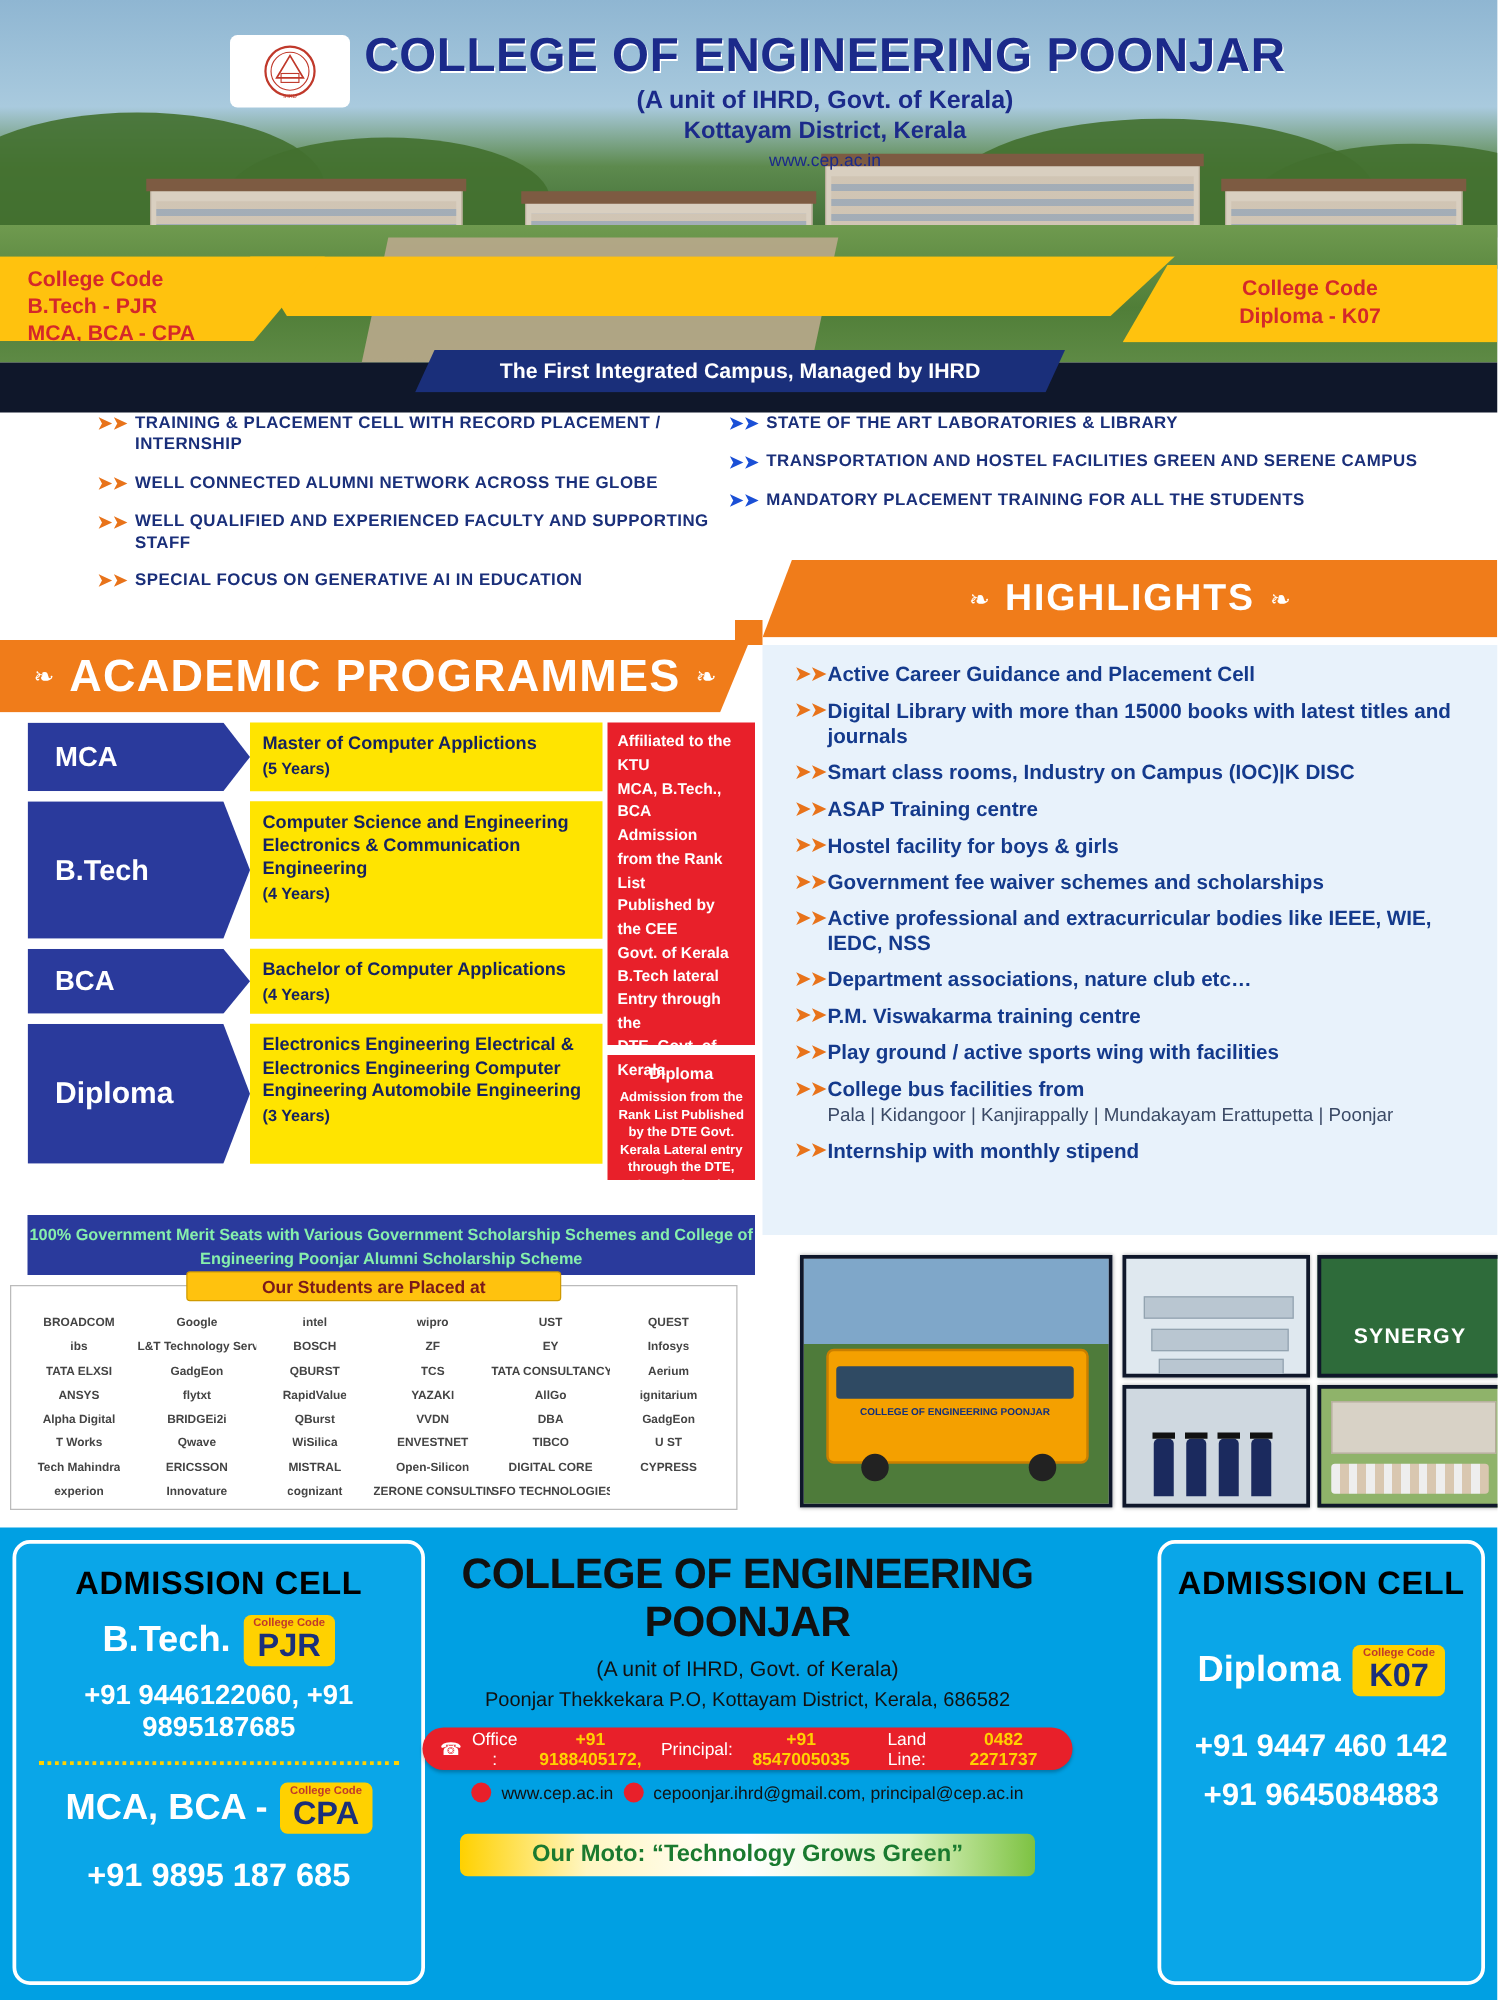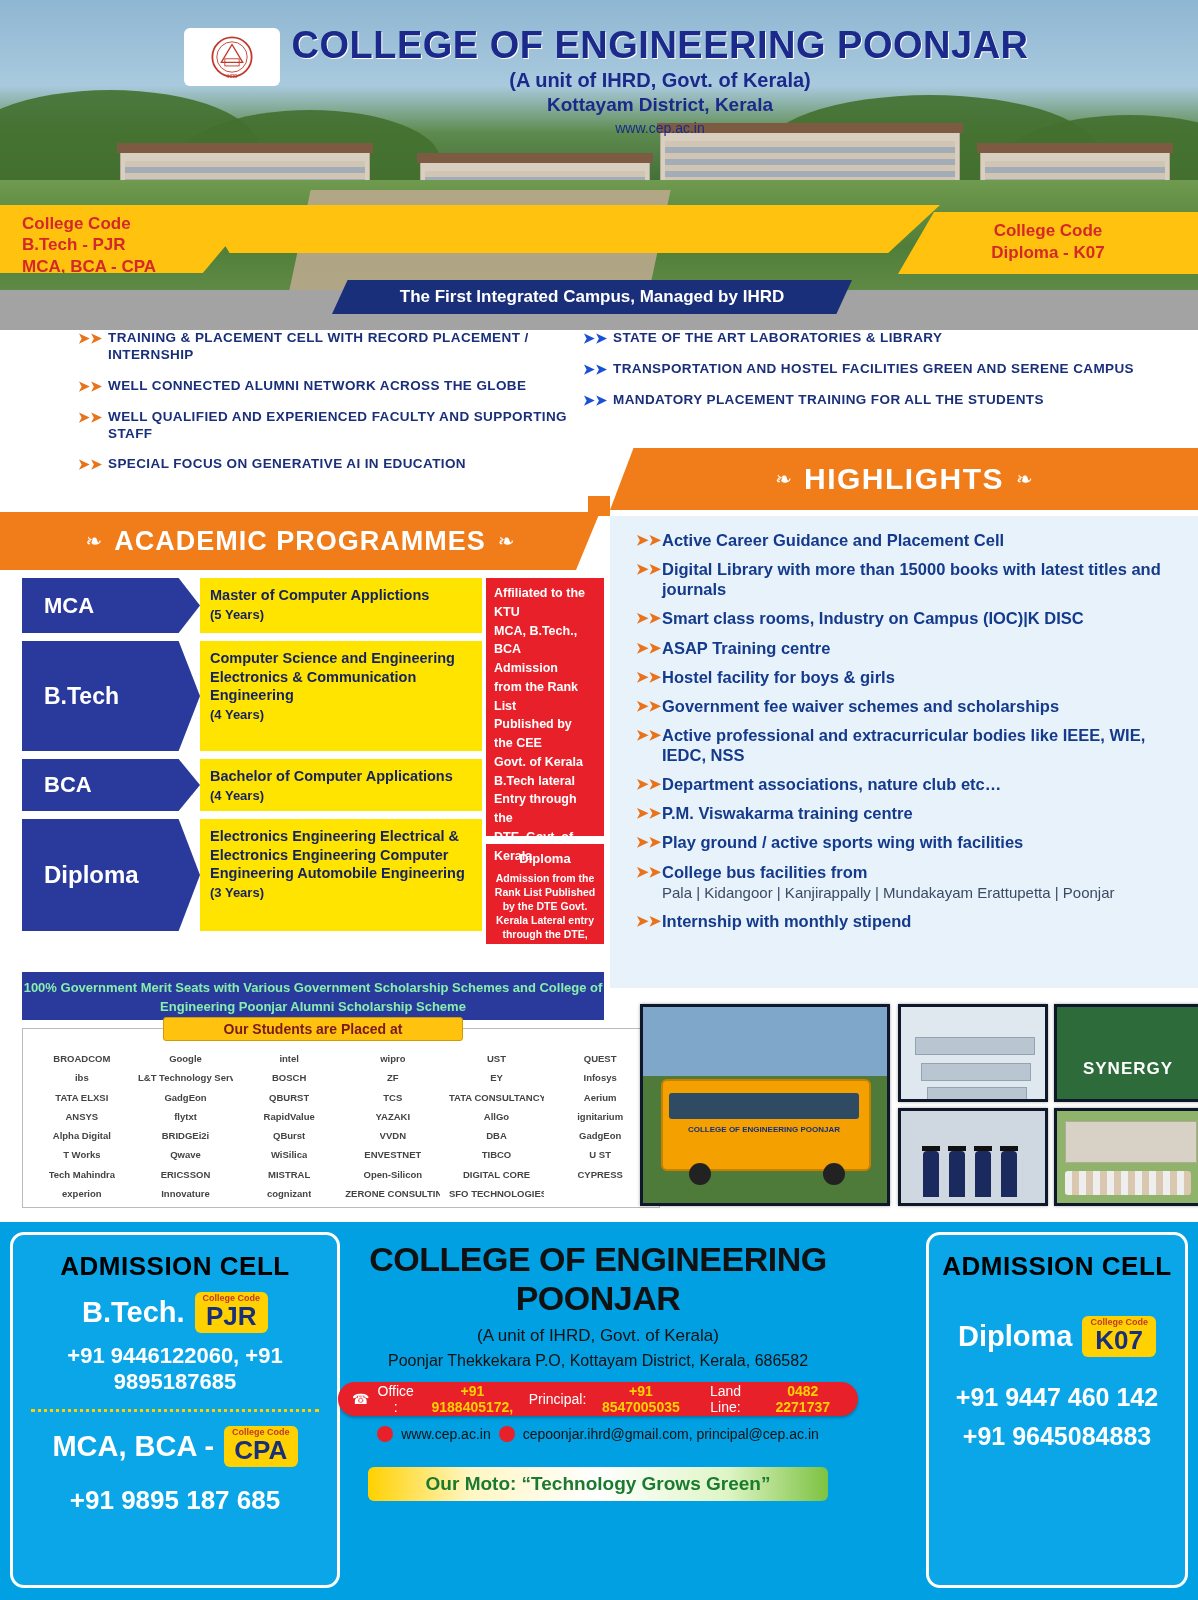--- a/index.html
+++ b/index.html
@@ -68,21 +68,21 @@
     background:#ffc20e; clip-path: polygon(0 0, 100% 0, 93% 100%, 4% 100%);
   }
   .code-right {
     position:absolute; right:0; top:212px; width:300px; height:62px;
     background:#ffc20e; color:#d4282a; font-weight:bold; font-size:17px;
     text-align:center; padding-top:8px; line-height:1.3;
     clip-path: polygon(12% 0, 100% 0, 100% 100%, 0 100%);
   }
 
   
-  .integ-wrap { position:relative; height:40px; background:#a3a3a3;text-align:right; }
+  .integ-wrap { position:relative; height:40px; background:#0f172a;text-align:right; }
   .integ {
     position:absolute; left:332px; top:-10px; width:520px; height:34px;
     background:#1a2f7a; color:#fff; font-size:17px; font-weight:bold;
     display:flex; align-items:center; justify-content:center;
     clip-path: polygon(3% 0, 100% 0, 97% 100%, 0 100%);
   }
 
   
   .features {
     position:absolute; top:330px; left:0; width:1198px; height:140px;
@@ -97,21 +97,21 @@
   }
   .feat .arr { position:absolute; left:0; top:0px; color:#e8731a; font-size:14px; font-weight:bold;}
   .feat.blue .arr { color:#1a4fd6; }
 
   
   .acad-banner {
     position:absolute; left:0; top:512px; width:600px; height:58px;
     background:#f07c1a; color:#fff; display:flex; align-items:center; justify-content:center;
     clip-path: polygon(0 0, 100% 0, 96% 100%, 0 100%);
   }
-  .acad-banner .txt { font-size:27px; font-weight:bold; letter-spacing:1px; }
+  .acad-banner .txt { font-size:36px; font-weight:bold; letter-spacing:1px; }
   .orn { color:#fff; font-size:20px; padding:0 12px; }
   .orange-sq { position:absolute; left:588px; top:496px; width:22px; height:20px; background:#f07c1a;}
 
   .prog-area { position:absolute; left:22px; top:578px; width:582px; }
   .prog-row { display:flex; margin-bottom:8px; }
   .prog-tag {
     width:178px; background:#2a3a9c; color:#fff; font-weight:bold;
     display:flex; align-items:center; padding-left:22px;
     position:relative; font-size:22px;
     clip-path: polygon(0 0, 88% 0, 100% 50%, 88% 100%, 0 100%);
@@ -132,21 +132,21 @@
   .red-box.small { font-size:10.5px; line-height:1.35; text-align:center; padding:6px 6px;}
   .red-box.small .rb-title { font-size:13px; display:block; margin-bottom:3px;}
   .merit {
     position:absolute; left:22px; top:972px; width:582px; height:48px;
     background:#2a3a9c; color:#86efac; font-size:13px; font-weight:bold;
     text-align:center; padding-top:7px; line-height:1.45;
   }
 
   
   .placed {
-    position:absolute; left:22px; top:1028px; width:638px; height:180px;
+    position:absolute; left:8px; top:1028px; width:582px; height:180px;
     border:1px solid #bbb; background:#fff;
   }
   .placed-title {
     position:absolute; left:140px; top:-12px; width:300px; height:24px;
     background:#ffc20e; color:#7a1a1a; font-size:14px; font-weight:bold;
     display:flex; align-items:center; justify-content:center; border-radius:3px;
     border:1px solid #d09a00;
   }
   .logo-grid {
     position:absolute; inset:22px 8px 6px 8px;

